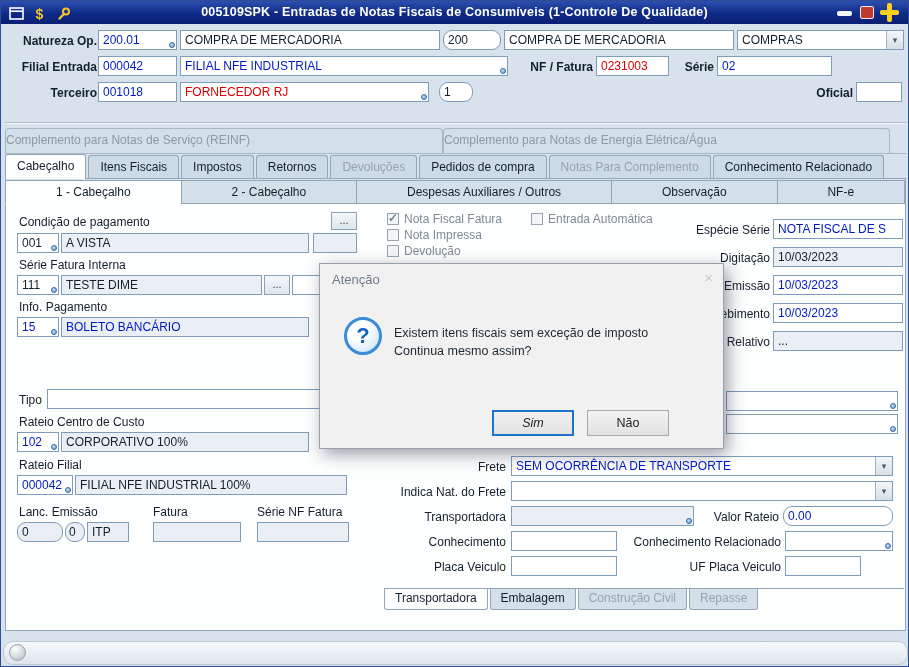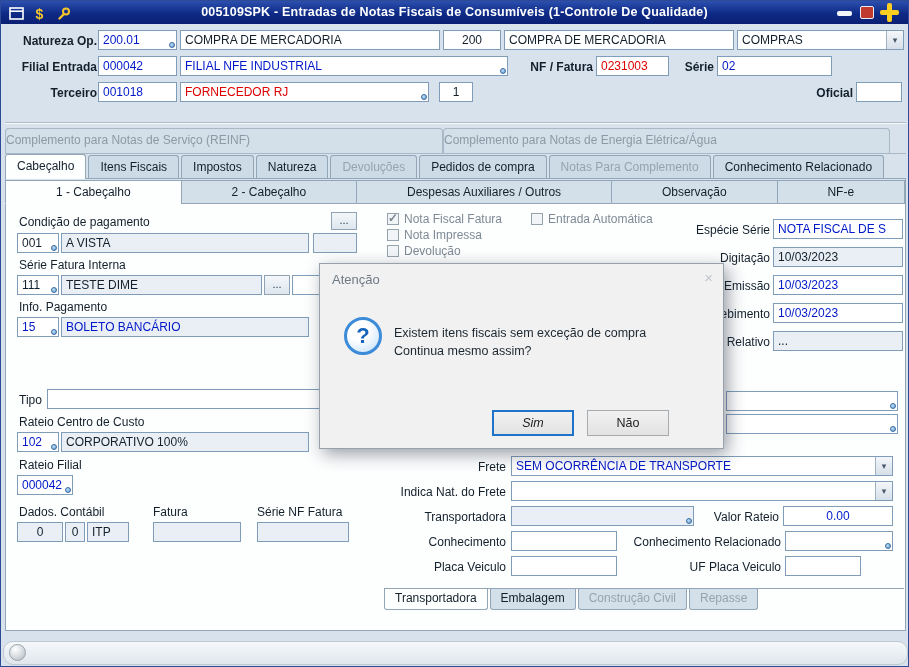--- a/index.html
+++ b/index.html
@@ -16,21 +16,21 @@
   .win-close::before{content:"";position:absolute;left:0;top:7px;width:19px;height:5px;background:#ffcf1f;border-radius:2px;}
   .win-close::after{content:"";position:absolute;left:7px;top:0;width:5px;height:19px;background:#ffcf1f;border-radius:2px;}
   
   .lb{position:absolute;white-space:nowrap;color:#13202c;line-height:14px;}
   .b{font-weight:bold;}
   .rt{text-align:right;}
   .f{position:absolute;height:20px;background:#fff;border:1px solid #7f9db9;padding:2px 4px;white-space:nowrap;overflow:hidden;line-height:15px;}
   .ro{background:#e9eff5;}
   .blue{color:#0018c8;}
   .red{color:#de0000;}
-  .fr{text-align:center;}
+  .fr{text-align:left;border-radius:9px;}
   .fv{display:inline-block;}
   .dotic{position:absolute;right:1px;bottom:1px;width:6px;height:6px;border-radius:50%;background:radial-gradient(circle at 35% 35%,#c4e2f8,#569ad6);border:1px solid #39699c;}
   .ddbtn{position:absolute;right:0;top:0;bottom:0;width:17px;background:linear-gradient(#f4f7fa,#d6dfe8);border-left:1px solid #9fb2c4;color:#49586a;font-size:9px;display:flex;align-items:center;justify-content:center;}
   .mini-btn{position:absolute;background:linear-gradient(#f3f7fa,#dde6ee);border:1px solid #8fa3b5;text-align:center;line-height:15px;font-size:11px;color:#2c3945;}
   .groove{position:absolute;border-top:1px solid #b0bdc9;border-bottom:1px solid #f5f9fc;}
   
   .tabrow{position:absolute;display:flex;align-items:flex-end;}
   .tab{flex:0 0 auto;padding:0 11px;line-height:22px;height:24px;background:#cddbe7;border:1px solid #93a6b8;border-bottom:none;border-radius:3px 3px 0 0;margin-right:2px;white-space:nowrap;}
   .tab.active{background:#fdfefe;height:25px;z-index:2;}
   .tab.dis,.dis{color:#97a3ae;}
@@ -114,21 +114,21 @@
 
   <div class="tabrow" style="left:4px;top:128px;width:901px;height:25px;border-bottom:1px solid #a9b8c6">
     <div class="ctab" style="width:438px">Complemento para Notas de Serviço (REINF)</div>
     <div class="ctab" style="width:447px;margin-left:0">Complemento para Notas de Energia Elétrica/Água</div>
   </div>
 
   <div class="tabrow" style="left:4px;top:153px;width:901px;height:25px">
     <div class="tab active">Cabeçalho</div>
     <div class="tab">Itens Fiscais</div>
     <div class="tab">Impostos</div>
-    <div class="tab">Natureza</div>
+    <div class="tab">Retornos</div>
     <div class="tab dis">Devoluções</div>
     <div class="tab">Pedidos de compra</div>
     <div class="tab dis">Notas Para Complemento</div>
     <div class="tab">Conhecimento Relacionado</div>
   </div>
 
   <div class="frame" style="left:4px;top:177px;width:901px;height:453px"></div>
 
   <div class="tabrow" style="left:5px;top:179px;width:899px;height:24px">
     <div class="subtab active">1 - Cabeçalho</div>
@@ -158,22 +158,23 @@
 
   <div class="lb" style="left:18px;top:392px">Tipo</div>
   <div class="f" style="left:46px;top:388px;width:313px"><span class="fv"></span><span class="dotic"></span></div>
 
   <div class="lb" style="left:18px;top:414px">Rateio Centro de Custo</div>
   <div class="f blue" style="left:16px;top:431px;width:42px"><span class="fv">102</span><span class="dotic"></span></div>
   <div class="f ro" style="left:60px;top:431px;width:248px"><span class="fv">CORPORATIVO 100%</span></div>
 
   <div class="lb" style="left:18px;top:457px">Rateio Filial</div>
   <div class="f blue" style="left:16px;top:474px;width:56px"><span class="fv">000042</span><span class="dotic"></span></div>
-
-  <div class="lb" style="left:18px;top:504px">Dados. Contábil</div>
+  <div class="f ro" style="left:74px;top:474px;width:272px"><span class="fv">FILIAL NFE INDUSTRIAL 100%</span></div>
+
+  <div class="lb" style="left:18px;top:504px">Lanc. Emissão</div>
   <div class="lb" style="left:152px;top:504px">Fatura</div>
   <div class="lb" style="left:256px;top:504px">Série NF Fatura</div>
   <div class="f ro fr" style="left:16px;top:521px;width:46px"><span class="fv">0</span></div>
   <div class="f ro fr" style="left:64px;top:521px;width:20px;padding:2px 3px"><span class="fv">0</span></div>
   <div class="f ro" style="left:86px;top:521px;width:42px"><span class="fv">ITP</span></div>
   <div class="f ro" style="left:152px;top:521px;width:88px"></div>
   <div class="f ro" style="left:256px;top:521px;width:92px"></div>
 
   <div class="cb" style="left:386px;top:211px">
     <span class="cbbox checked"></span>
@@ -238,19 +239,19 @@
     <div class="btab dis">Repasse</div>
   </div>
 
   <div class="statusbar"></div>
   <div class="orb"></div>
 
   <div class="dialog">
     <div class="dlg-title">Atenção</div>
     <div class="dlg-close">×</div>
     <div class="qicon">?</div>
-    <div class="dlg-msg" style="top:62px">Existem itens fiscais sem exceção de compra</div>
+    <div class="dlg-msg" style="top:62px">Existem itens fiscais sem exceção de imposto</div>
     <div class="dlg-msg" style="top:80px">Continua mesmo assim?</div>
     <div class="dlg-btn default" style="left:172px">Sim</div>
     <div class="dlg-btn" style="left:267px">Não</div>
   </div>
 
 </div>
 
 </body></html>

